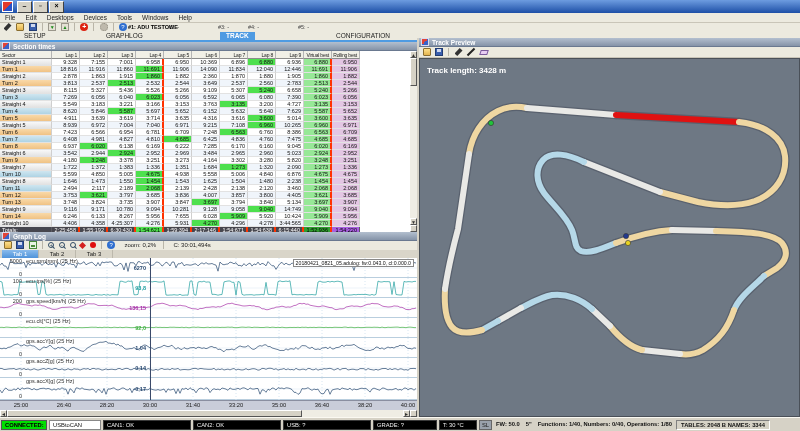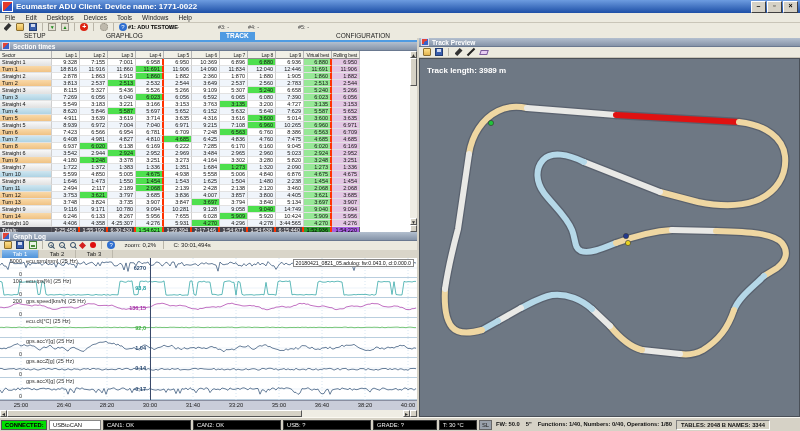--- a/index.html
+++ b/index.html
@@ -103,21 +103,20 @@
   .sb-black{background:#000;color:#f0f0f0;border:1px solid #3a3a3a;padding:0 3px}
   .sb-badge{background:#99a1ab;color:#1a1a1a;border:1px solid #666;padding:0 2px}
   .sb-plain{color:#111;padding:0 2px;font-weight:bold}
   .sb-sunken{border:1px solid;border-color:#808080 #fff #fff #808080;padding:0 4px;color:#111;font-weight:bold}
 </style>
 </head>
 <body>
 
 <div class="abs" id="titlebar">
   <div id="appicon"></div>
-  <div id="titletext">Ecumaster ADU Client. Device name: 1771-0022</div>
   <div class="winbtn">–</div>
   <div class="winbtn">▫</div>
   <div class="winbtn">×</div>
 </div>
 
 <div class="abs" id="menubar">
     <span class="menuitem">File</span>
     <span class="menuitem">Edit</span>
     <span class="menuitem">Desktops</span>
     <span class="menuitem">Devices</span>
@@ -683,21 +682,21 @@
 <div class="abs" id="trk-toolbar">
   <span style="margin-left:2px"></span>
   <span class="icon i-open"></span>
   <span class="icon i-save"></span>
   <span class="tbsep"></span>
   <span class="icon i-tool"></span>
   <span class="icon i-pencil"></span>
   <span class="icon i-eraser"></span>
 </div>
 <div class="abs" id="trackmap">
-  <div id="tracklen">Track length: 3989 m</div>
+  <div id="tracklen">Track length: 3428 m</div>
   <svg id="tracksvg" width="379" height="357" viewBox="0 0 379 357">
       <path d="M49,95 C52,76 62,60 78,52 C88,47 98,47 107,49" fill="none" stroke="#59616e" stroke-width="8.5" stroke-linecap="round"></path>
       <path d="M107,49 L196,56" fill="none" stroke="#59616e" stroke-width="8.5" stroke-linecap="round"></path>
       <path d="M196,56 L319,63" fill="none" stroke="#59616e" stroke-width="8.5" stroke-linecap="round"></path>
       <path d="M319,63 C346,66 363,79 365,97 C367,117 356,134 335,142 C318,148 298,147 278,143 L240,133" fill="none" stroke="#59616e" stroke-width="8.5" stroke-linecap="round"></path>
       <path d="M240,133 L164,103" fill="none" stroke="#59616e" stroke-width="8.5" stroke-linecap="round"></path>
       <path d="M164,103 C148,95 131,92 123,101 C115,110 116,123 124,134 C133,146 147,158 152,171 C156,181 154,189 161,192 C169,195 181,190 196,184" fill="none" stroke="#59616e" stroke-width="8.5" stroke-linecap="round"></path>
       <path d="M196,184 C218,176 234,172 252,171" fill="none" stroke="#59616e" stroke-width="8.5" stroke-linecap="round"></path>
       <path d="M252,171 L296,172" fill="none" stroke="#59616e" stroke-width="8.5" stroke-linecap="round"></path>
       <path d="M296,172 C330,173 353,174 362,184 C369,193 366,202 357,209 L344,217" fill="none" stroke="#59616e" stroke-width="8.5" stroke-linecap="round"></path>

